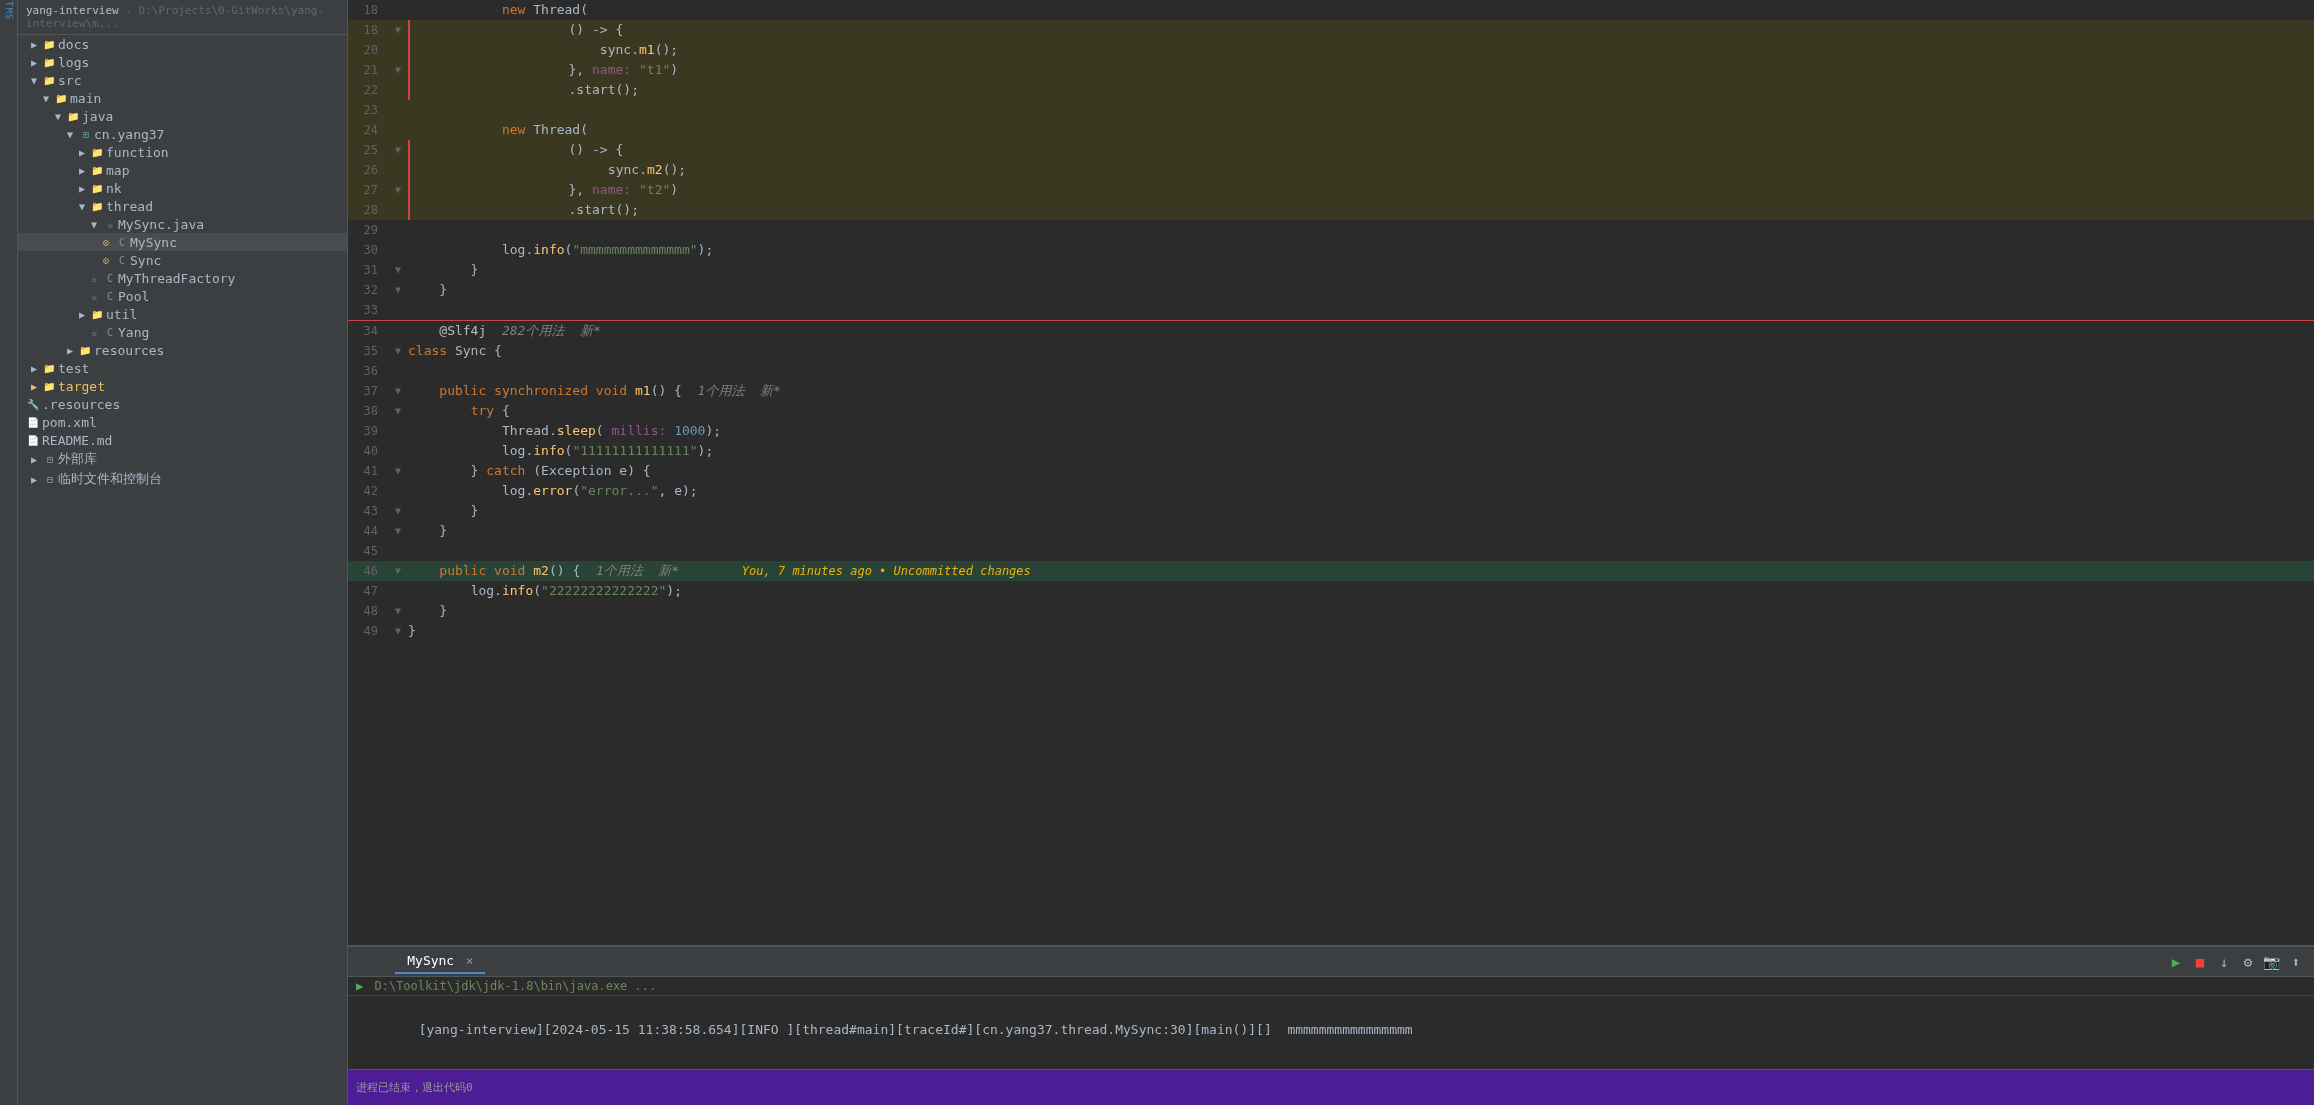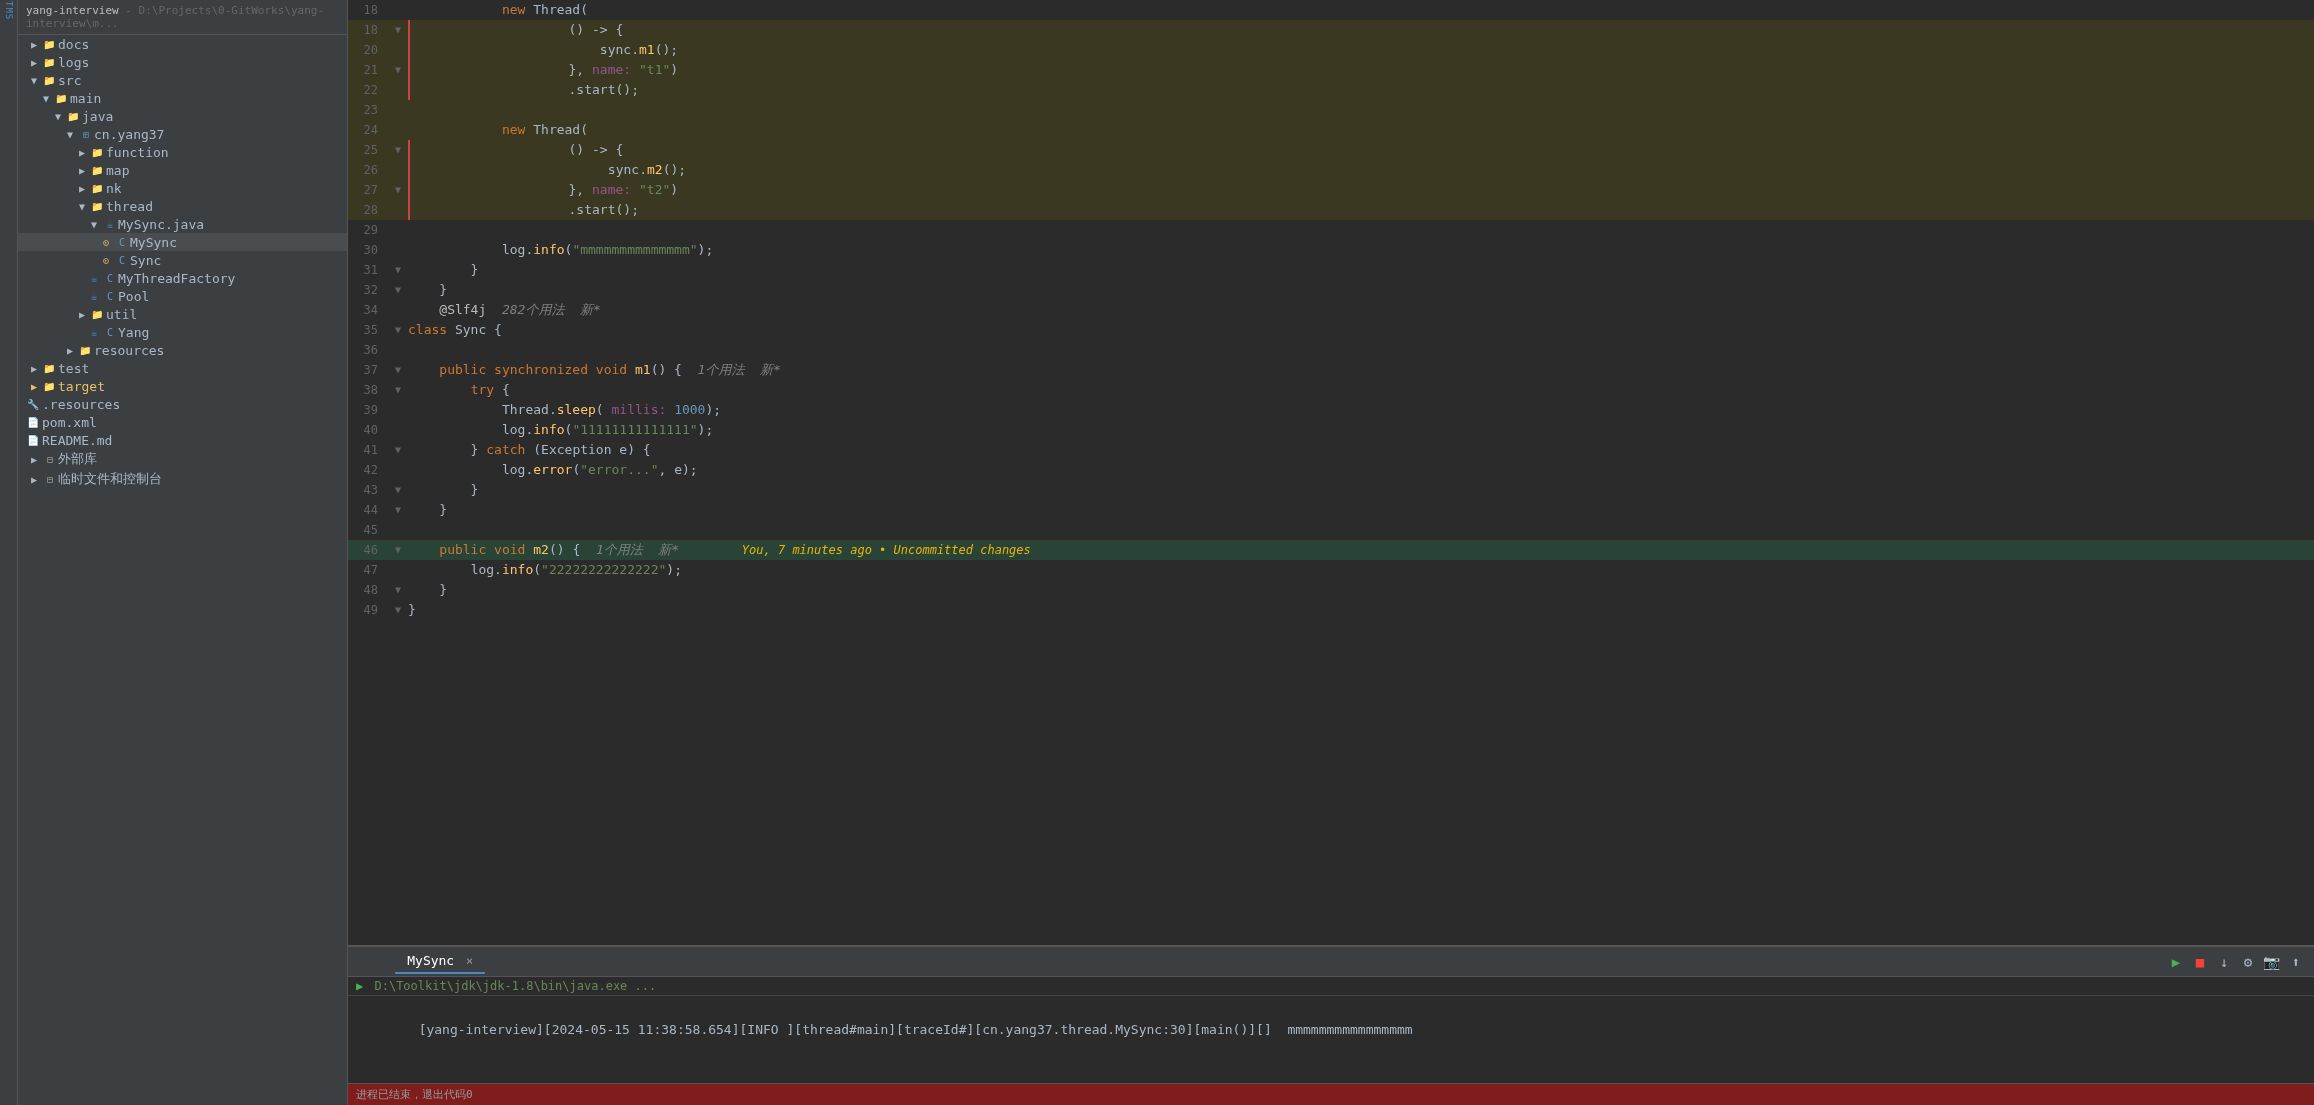--- a/index.html
+++ b/index.html
@@ -235,22 +235,22 @@
       font-size: 13px;
       color: #a9b7c6;
     }
 
     .log-line {
       line-height: 20px;
       white-space: pre;
     }
 
     .status-bar {
-      height: 22px;
-      background: #7f1d1d;
+      height: 36px;
+      background: #4c1d95;
       display: flex;
       align-items: center;
       padding: 0 8px;
       font-size: 11px;
       color: #999;
       border-top: 1px solid #555;
     }
 
     
     ::-webkit-scrollbar { width: 8px; height: 8px; }
@@ -489,20 +489,25 @@
           <span class="line-gutter"><span class="fold-arrow">▼</span></span>
           <span class="line-content">        }</span>
         </div>
 
         <div class="code-line">
           <span class="line-num">32</span>
           <span class="line-gutter"><span class="fold-arrow">▼</span></span>
           <span class="line-content">    }</span>
         </div>
 
+        <div class="code-line" style="border-bottom:1px solid #cc4444;">
+          <span class="line-num">33</span>
+          <span class="line-gutter"></span>
+          <span class="line-content"></span>
+        </div>
 
         <div class="code-line">
           <span class="line-num">34</span>
           <span class="line-gutter"></span>
           <span class="line-content">    <span class="ann">@Slf4j</span>  <span class="comment">282个用法  新*</span></span>
         </div>
 
         <div class="code-line">
           <span class="line-num">35</span>
           <span class="line-gutter"><span class="fold-arrow">▼</span></span>

